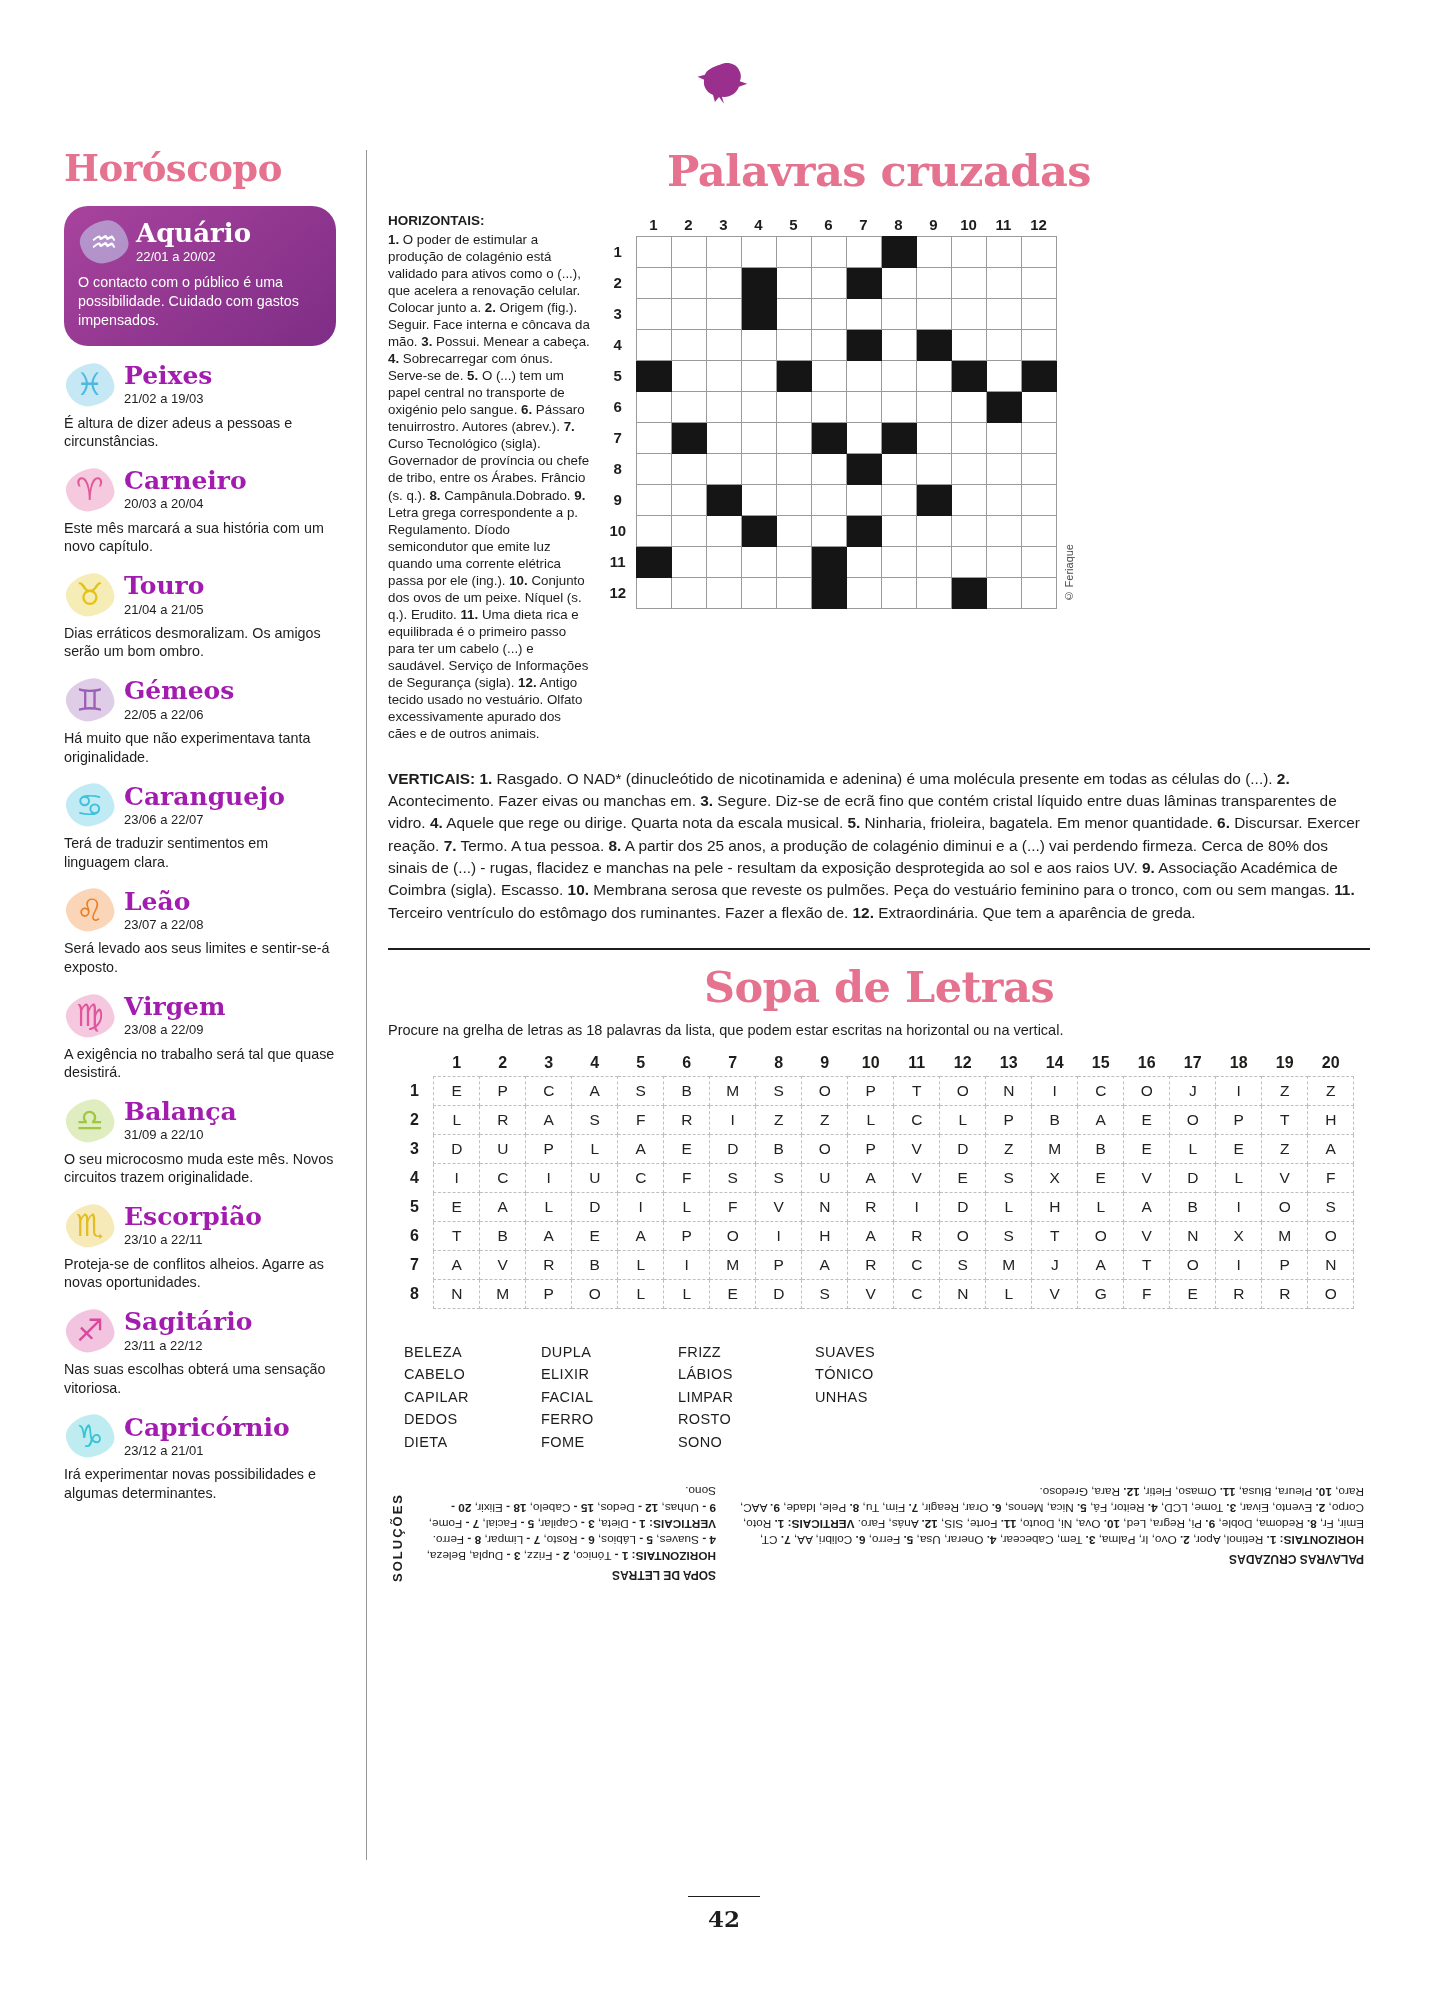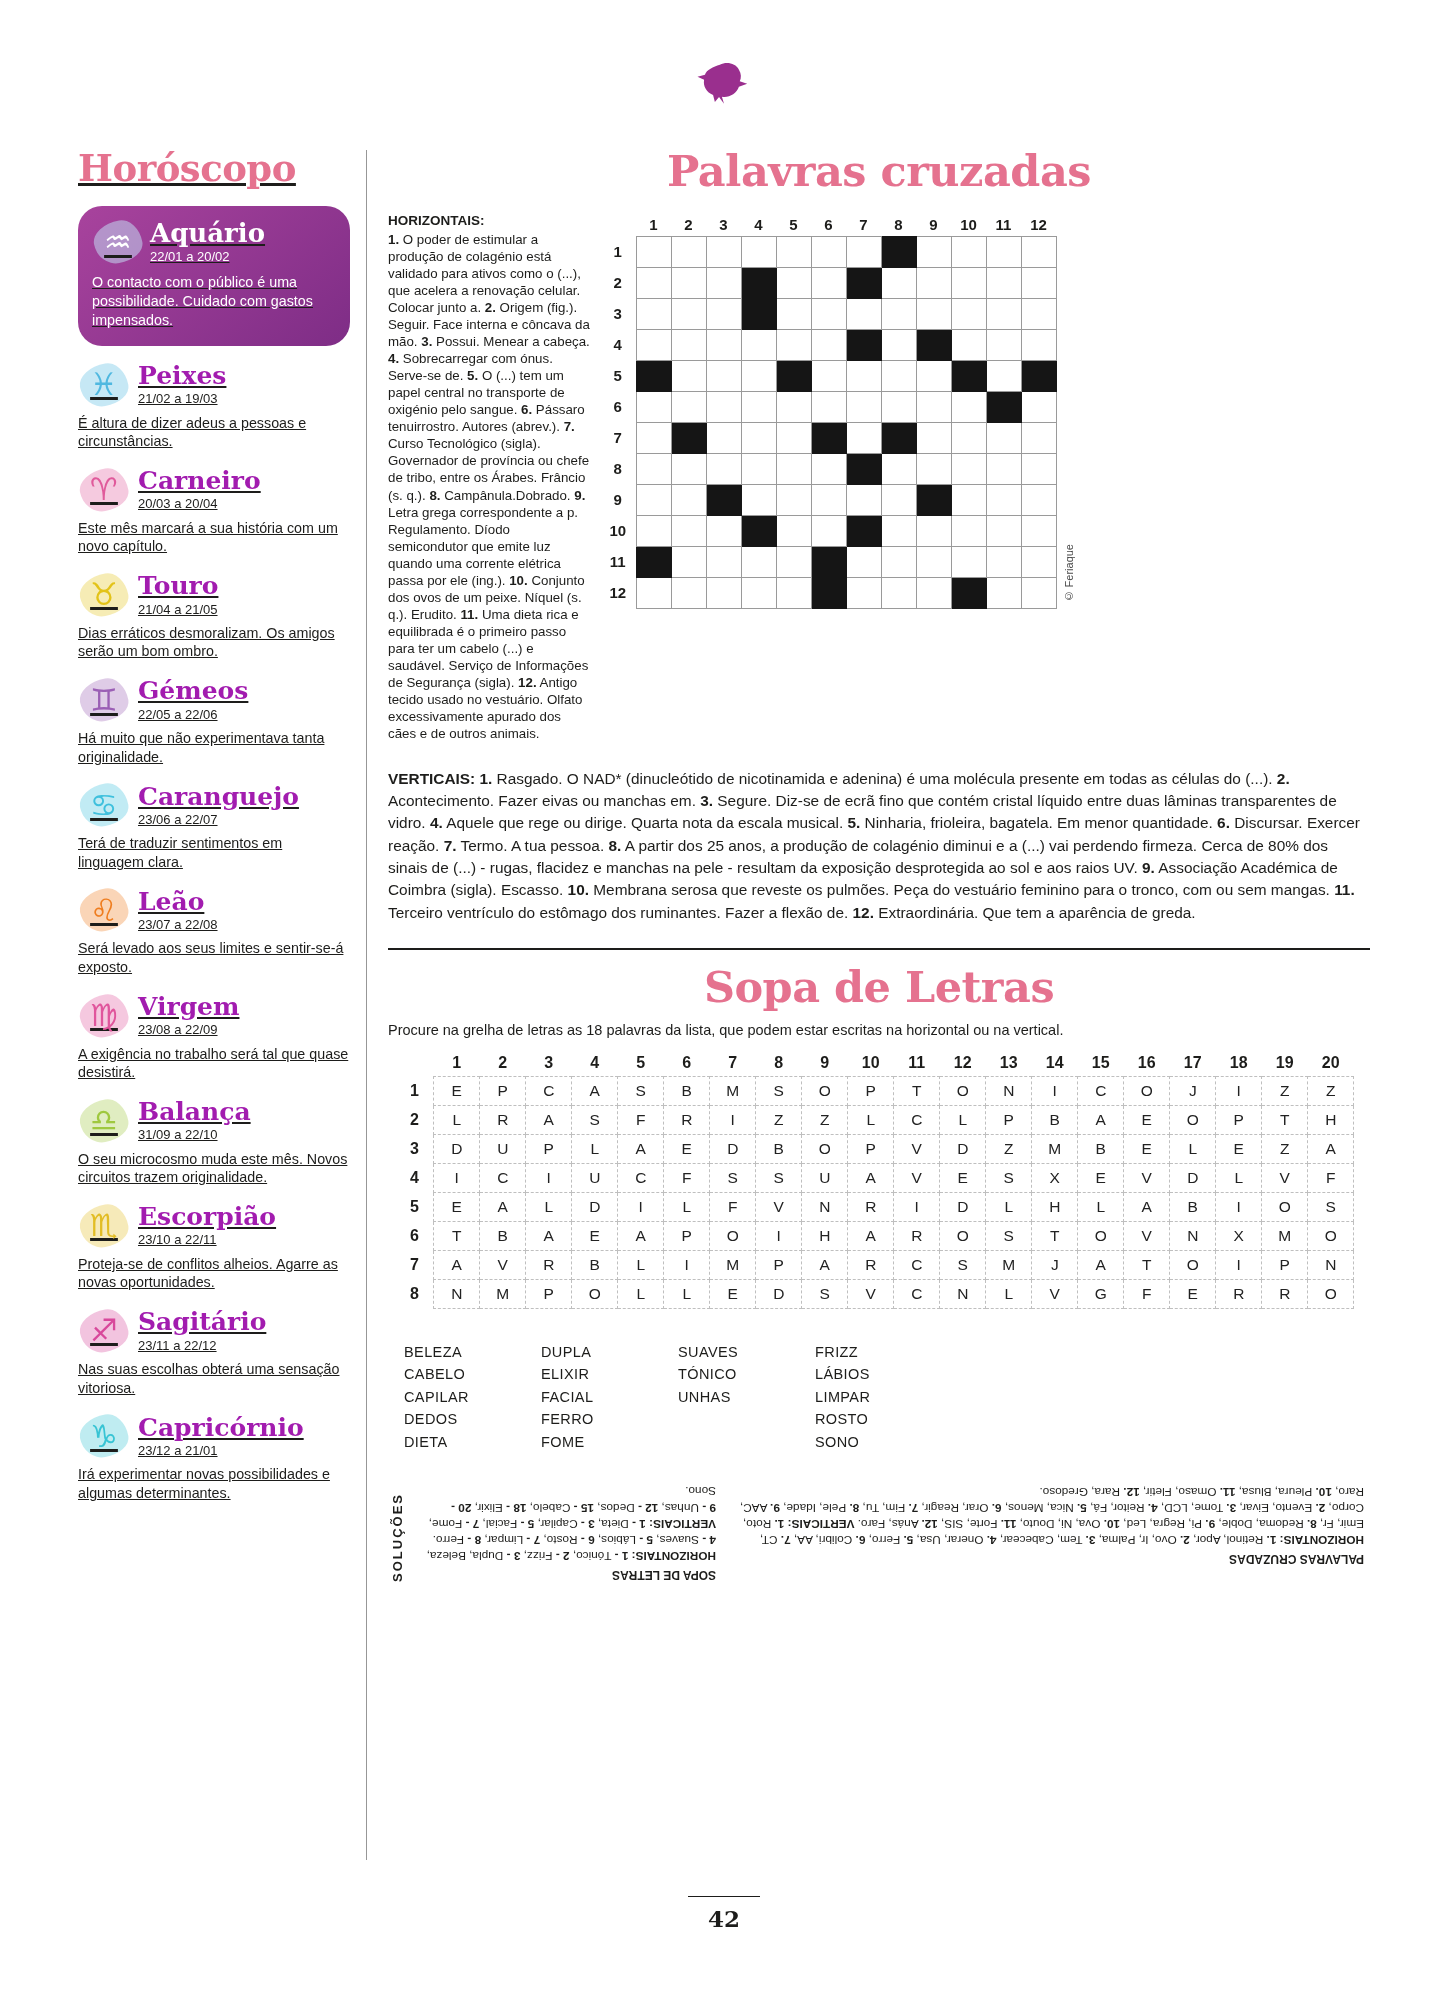--- a/index.html
+++ b/index.html
@@ -8,21 +8,21 @@
   .page{position:relative;width:1448px;height:2000px;background:#fff;overflow:hidden;}
 
   
   .logo{position:absolute;top:58px;left:50%;transform:translateX(-50%);}
 
   
   .pink-title{font-family:"DejaVu Serif","Liberation Serif",serif;font-weight:bold;color:var(--accent-pink,#e5728f);letter-spacing:-0.5px;}
   .center{text-align:center;}
 
   
-  .horoscope{position:absolute;left:78px;top:146px;width:272px;text-decoration:underline;}
+  .horoscope{position:absolute;left:64px;top:146px;width:272px;}
   .horoscope .pink-title{font-size:37px;}
   .divider-v{position:absolute;left:366px;top:150px;width:1px;height:1710px;background:#979797;}
 
   .aquario{margin-top:16px;background:linear-gradient(140deg,#a8439d 0%,#7e2d86 100%);border-radius:24px;padding:12px 16px 16px 14px;color:#fff;}
   .aq-head{display:flex;align-items:center;gap:6px;}
   .sign-name{font-family:"DejaVu Serif","Liberation Serif",serif;font-weight:bold;font-size:25px;color:#a21caf;line-height:1.05;}
   .aquario .sign-name{color:#fff;font-size:26px;}
   .sign-dates{font-size:13px;color:#1d1d1b;display:block;margin-top:2px;}
   .aquario .sign-dates{color:#fff;}
   .aq-text{font-size:14.3px;line-height:1.32;margin-top:7px;}
@@ -689,30 +689,30 @@
             <div>DIETA</div>
           </div>
           <div class="wcol">
             <div>DUPLA</div>
             <div>ELIXIR</div>
             <div>FACIAL</div>
             <div>FERRO</div>
             <div>FOME</div>
           </div>
           <div class="wcol">
-            <div>SUAVES</div>
-            <div>TÓNICO</div>
-            <div>UNHAS</div>
-          </div>
-          <div class="wcol">
             <div>FRIZZ</div>
             <div>LÁBIOS</div>
             <div>LIMPAR</div>
             <div>ROSTO</div>
             <div>SONO</div>
+          </div>
+          <div class="wcol">
+            <div>SUAVES</div>
+            <div>TÓNICO</div>
+            <div>UNHAS</div>
           </div>
         </div>
     </section>
 
     <section class="solutions">
       <div class="sol-label">SOLUÇÕES</div>
       <div class="upside sol-sopa">
         <div class="sol-title">SOPA DE LETRAS</div>
         <div>
           <span class="boldnums"><b>HORIZONTAIS:</b> <b>1 -</b> Tónico, <b>2 -</b> Frizz, <b>3 -</b> Dupla, Beleza, <b>4 -</b> Suaves, <b>5 -</b> Lábios, <b>6 -</b> Rosto, <b>7 -</b> Limpar, <b>8 -</b> Ferro.</span>

